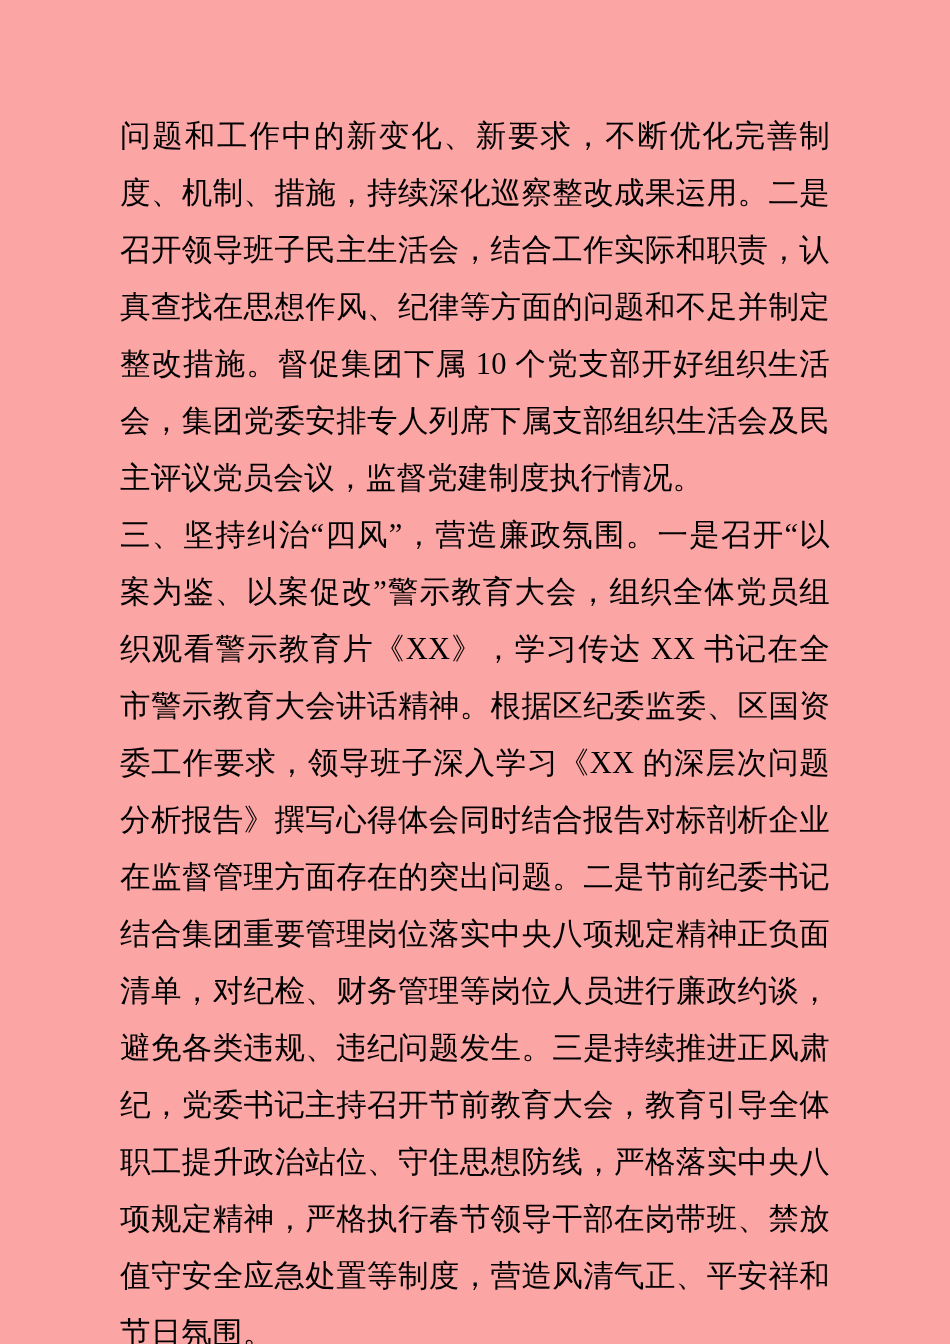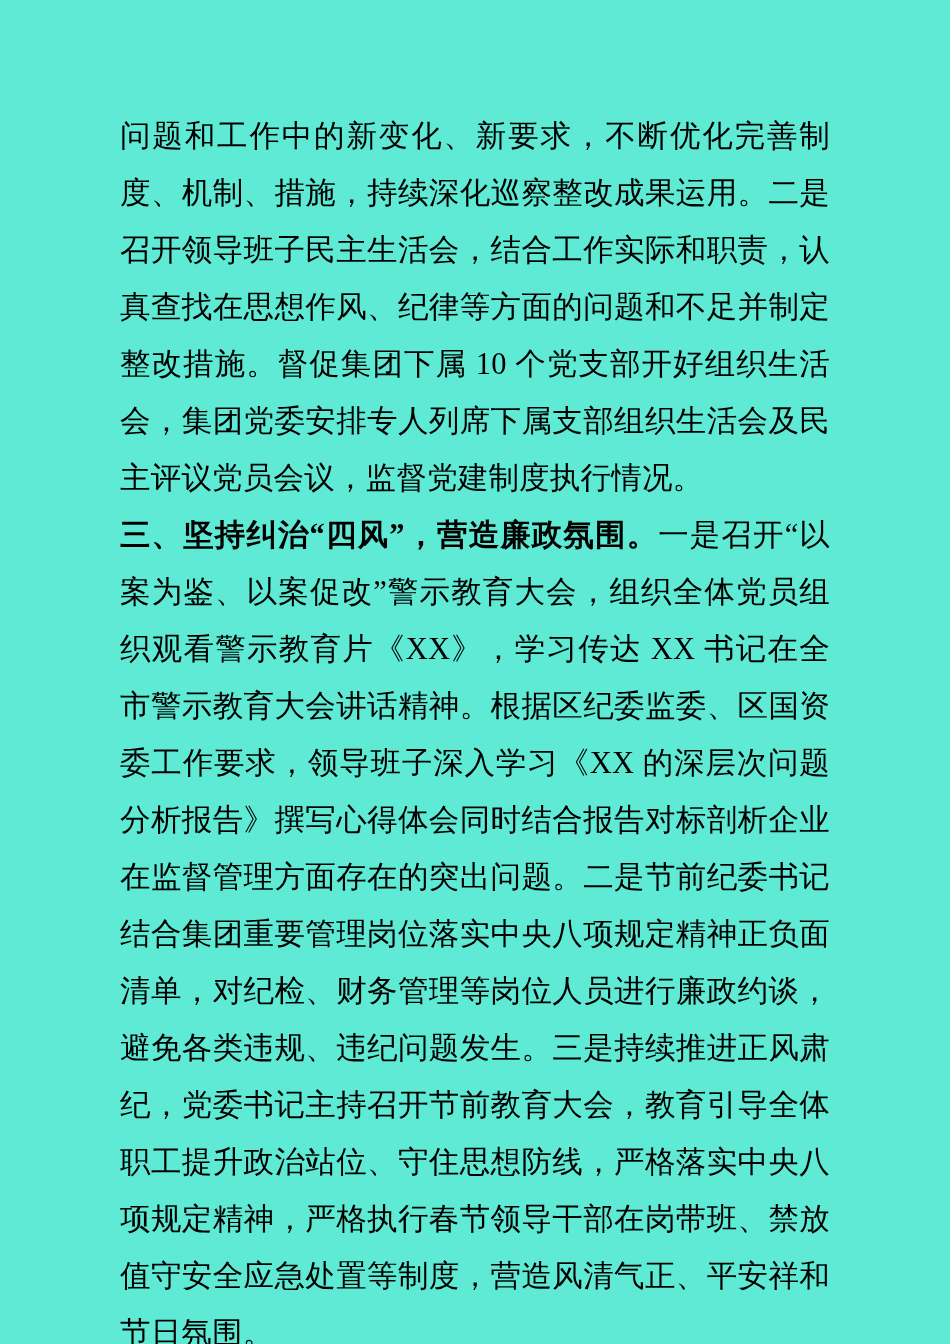--- a/index.html
+++ b/index.html
@@ -11,21 +11,21 @@
     width: 950px;
     height: 1344px;
     font-family: "Liberation Serif", "DejaVu Serif", serif;
     color: #000000;
     overflow: hidden;
   }
   .page {
     position: relative;
     width: 950px;
     height: 1344px;
-    background: #5eead4;
+    background: #fca5a5;
     box-sizing: border-box;
     padding: 108px 120px 60px 120px;
   }
   .doc-body {
     font-size: 30.5px;
     line-height: 57px;
     text-align: justify;
     text-justify: inter-ideograph;
     letter-spacing: 0.2px;
   }
@@ -33,21 +33,21 @@
     margin: 0 0 0 0;
     text-indent: 0;
   }
   p.para + p.para {
     margin-top: 0;
   }
   .indent {
     text-indent: 2em;
   }
   .bold {
-    font-weight: bold;
+    font-weight: normal;
   }
 </style>
 </head>
 <body>
 
 <div class="page">
   <div class="doc-body">
 
     <p class="para indent">
       <span>问题和工作中的新变化、新要求，不断优化完善制度、机制、措施，持续深化巡察整改成果运用。二是召开领导班子民主生活会，结合工作实际和职责，认真查找在思想作风、纪律等方面的问题和不足并制定整改措施。督促集团下属 10 个党支部开好组织生活会，集团党委安排专人列席下属支部组织生活会及民主评议党员会议，监督党建制度执行情况。</span>

